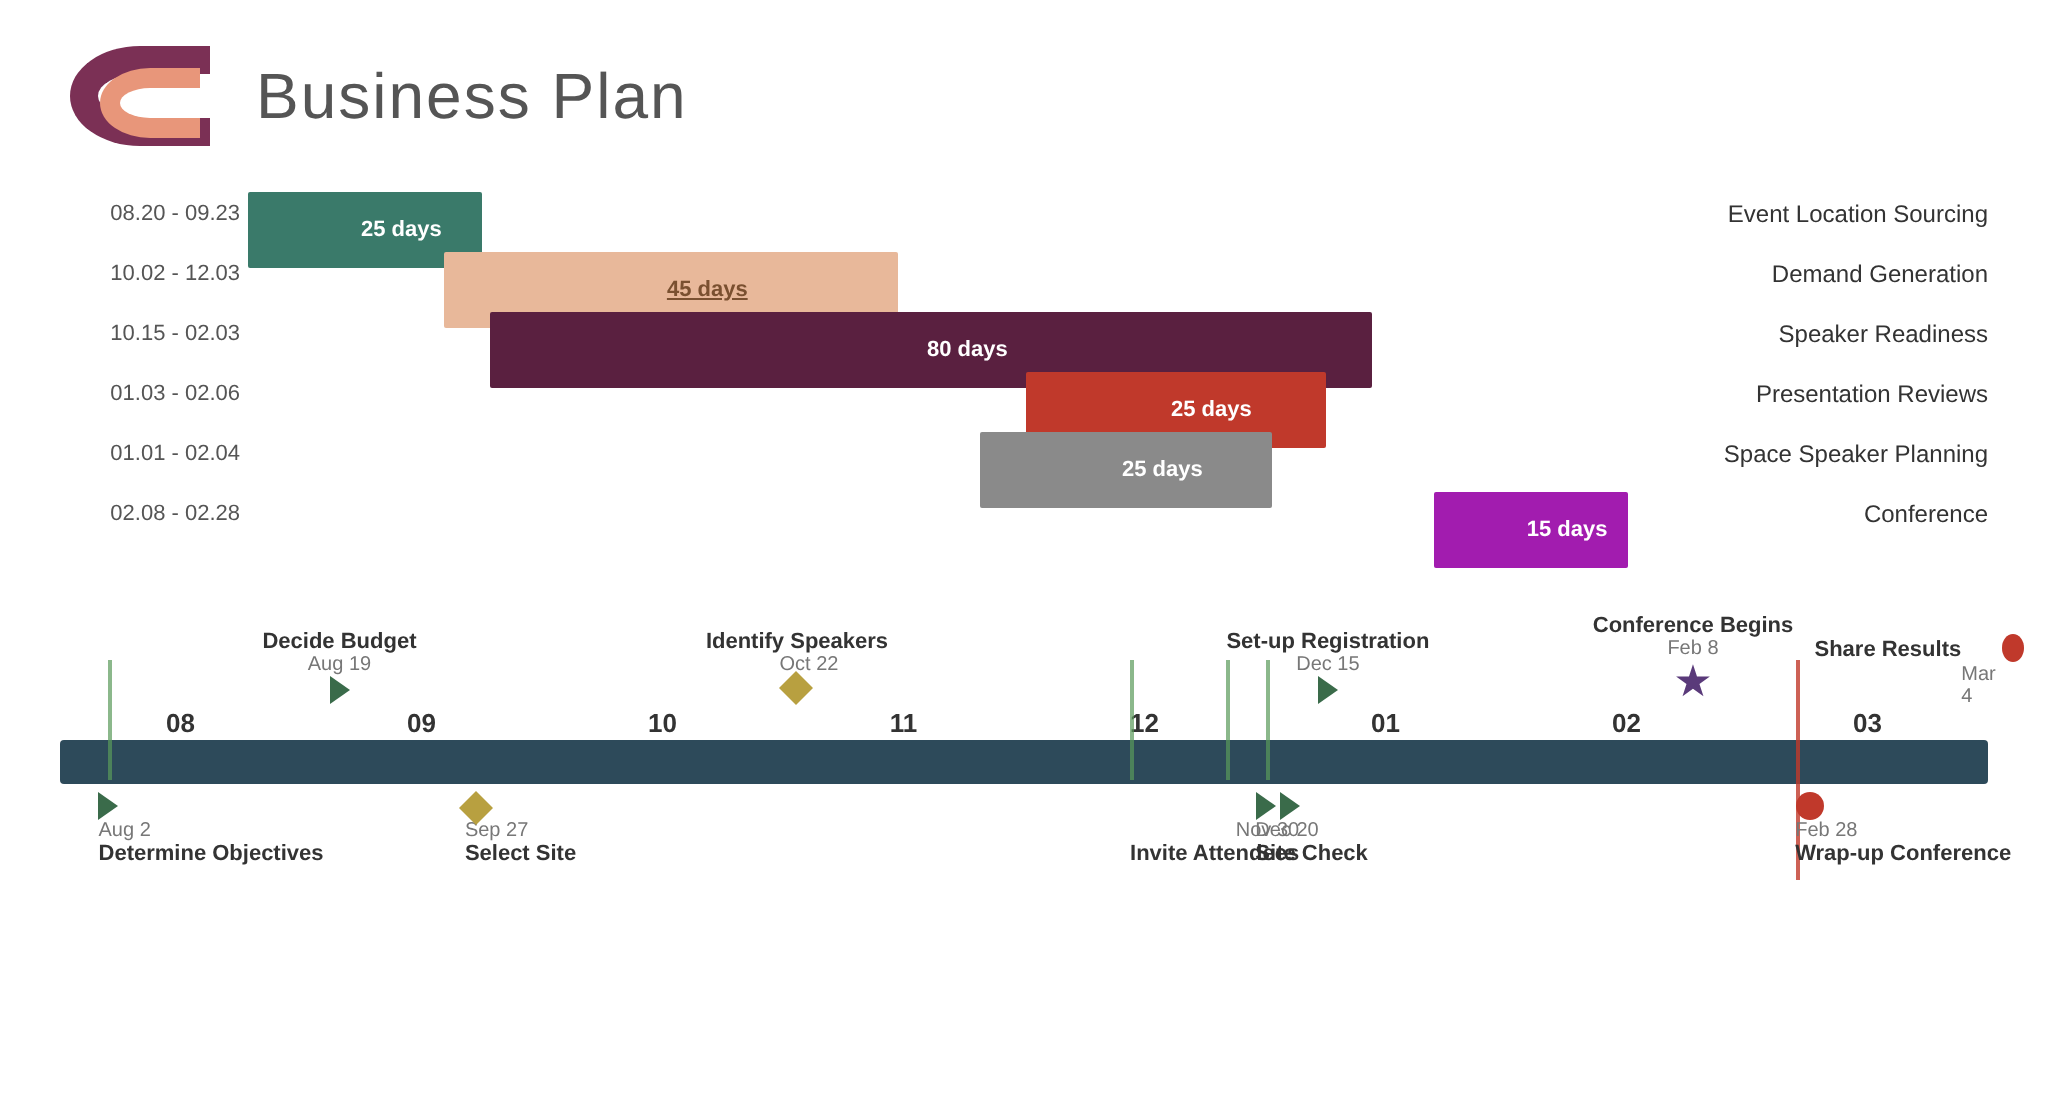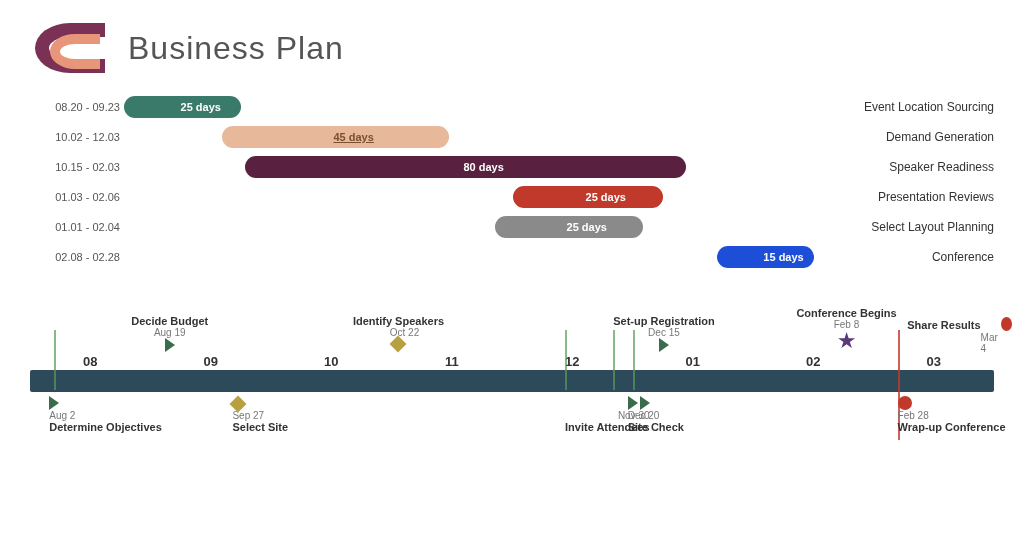--- a/index.html
+++ b/index.html
@@ -74,28 +74,28 @@
       margin-right: 4px;
     }
 
     .bar-container {
       flex: 1;
       position: relative;
       height: 22px;
     }
 
     .gantt-bar {
-      height: 22px;
+      height: 38px;
       display: flex;
       align-items: center;
       justify-content: center;
       font-size: 11px;
       font-weight: 600;
       color: #fff;
-      border-radius: 11px;
+      border-radius: 1px;
       position: absolute;
       padding-left: 36px;
     }
 
     .task-label {
       font-size: 12px;
       color: #333;
       margin-left: 6px;
       white-space: nowrap;
     }
@@ -155,26 +155,26 @@
     </div>
     <span class="task-label">Presentation Reviews</span>
   </div>
     <div class="gantt-row">
     <span class="date-label">01.01 - 02.04</span>
     <div class="bar-container" style="position:relative;flex:1;height:22px;">
       <div class="gantt-bar" style="background:#8a8a8a;left:50%;width:20%;position:absolute;top:0;">
         <span style="font-size:11px;font-weight:600;color:#fff;">25 days</span>
       </div>
     </div>
-    <span class="task-label">Select Layout Planning</span>
+    <span class="task-label">Space Speaker Planning</span>
   </div>
     <div class="gantt-row">
     <span class="date-label">02.08 - 02.28</span>
     <div class="bar-container" style="position:relative;flex:1;height:22px;">
-      <div class="gantt-bar" style="background:#1d4ed8;left:74%;width:12%;position:absolute;top:0;">
+      <div class="gantt-bar" style="background:#a21caf;left:74%;width:12%;position:absolute;top:0;">
         <span style="font-size:11px;font-weight:600;color:#fff;">15 days</span>
       </div>
     </div>
     <span class="task-label">Conference</span>
   </div>
   </div>
 
 <div class="timeline-section" id="timeline-container">
 <div style="position: relative; height: 75px; width: 100%;">
       <div style="position: absolute; left: 10.5%; bottom: 0px; display: flex; flex-direction: column; align-items: center;">

